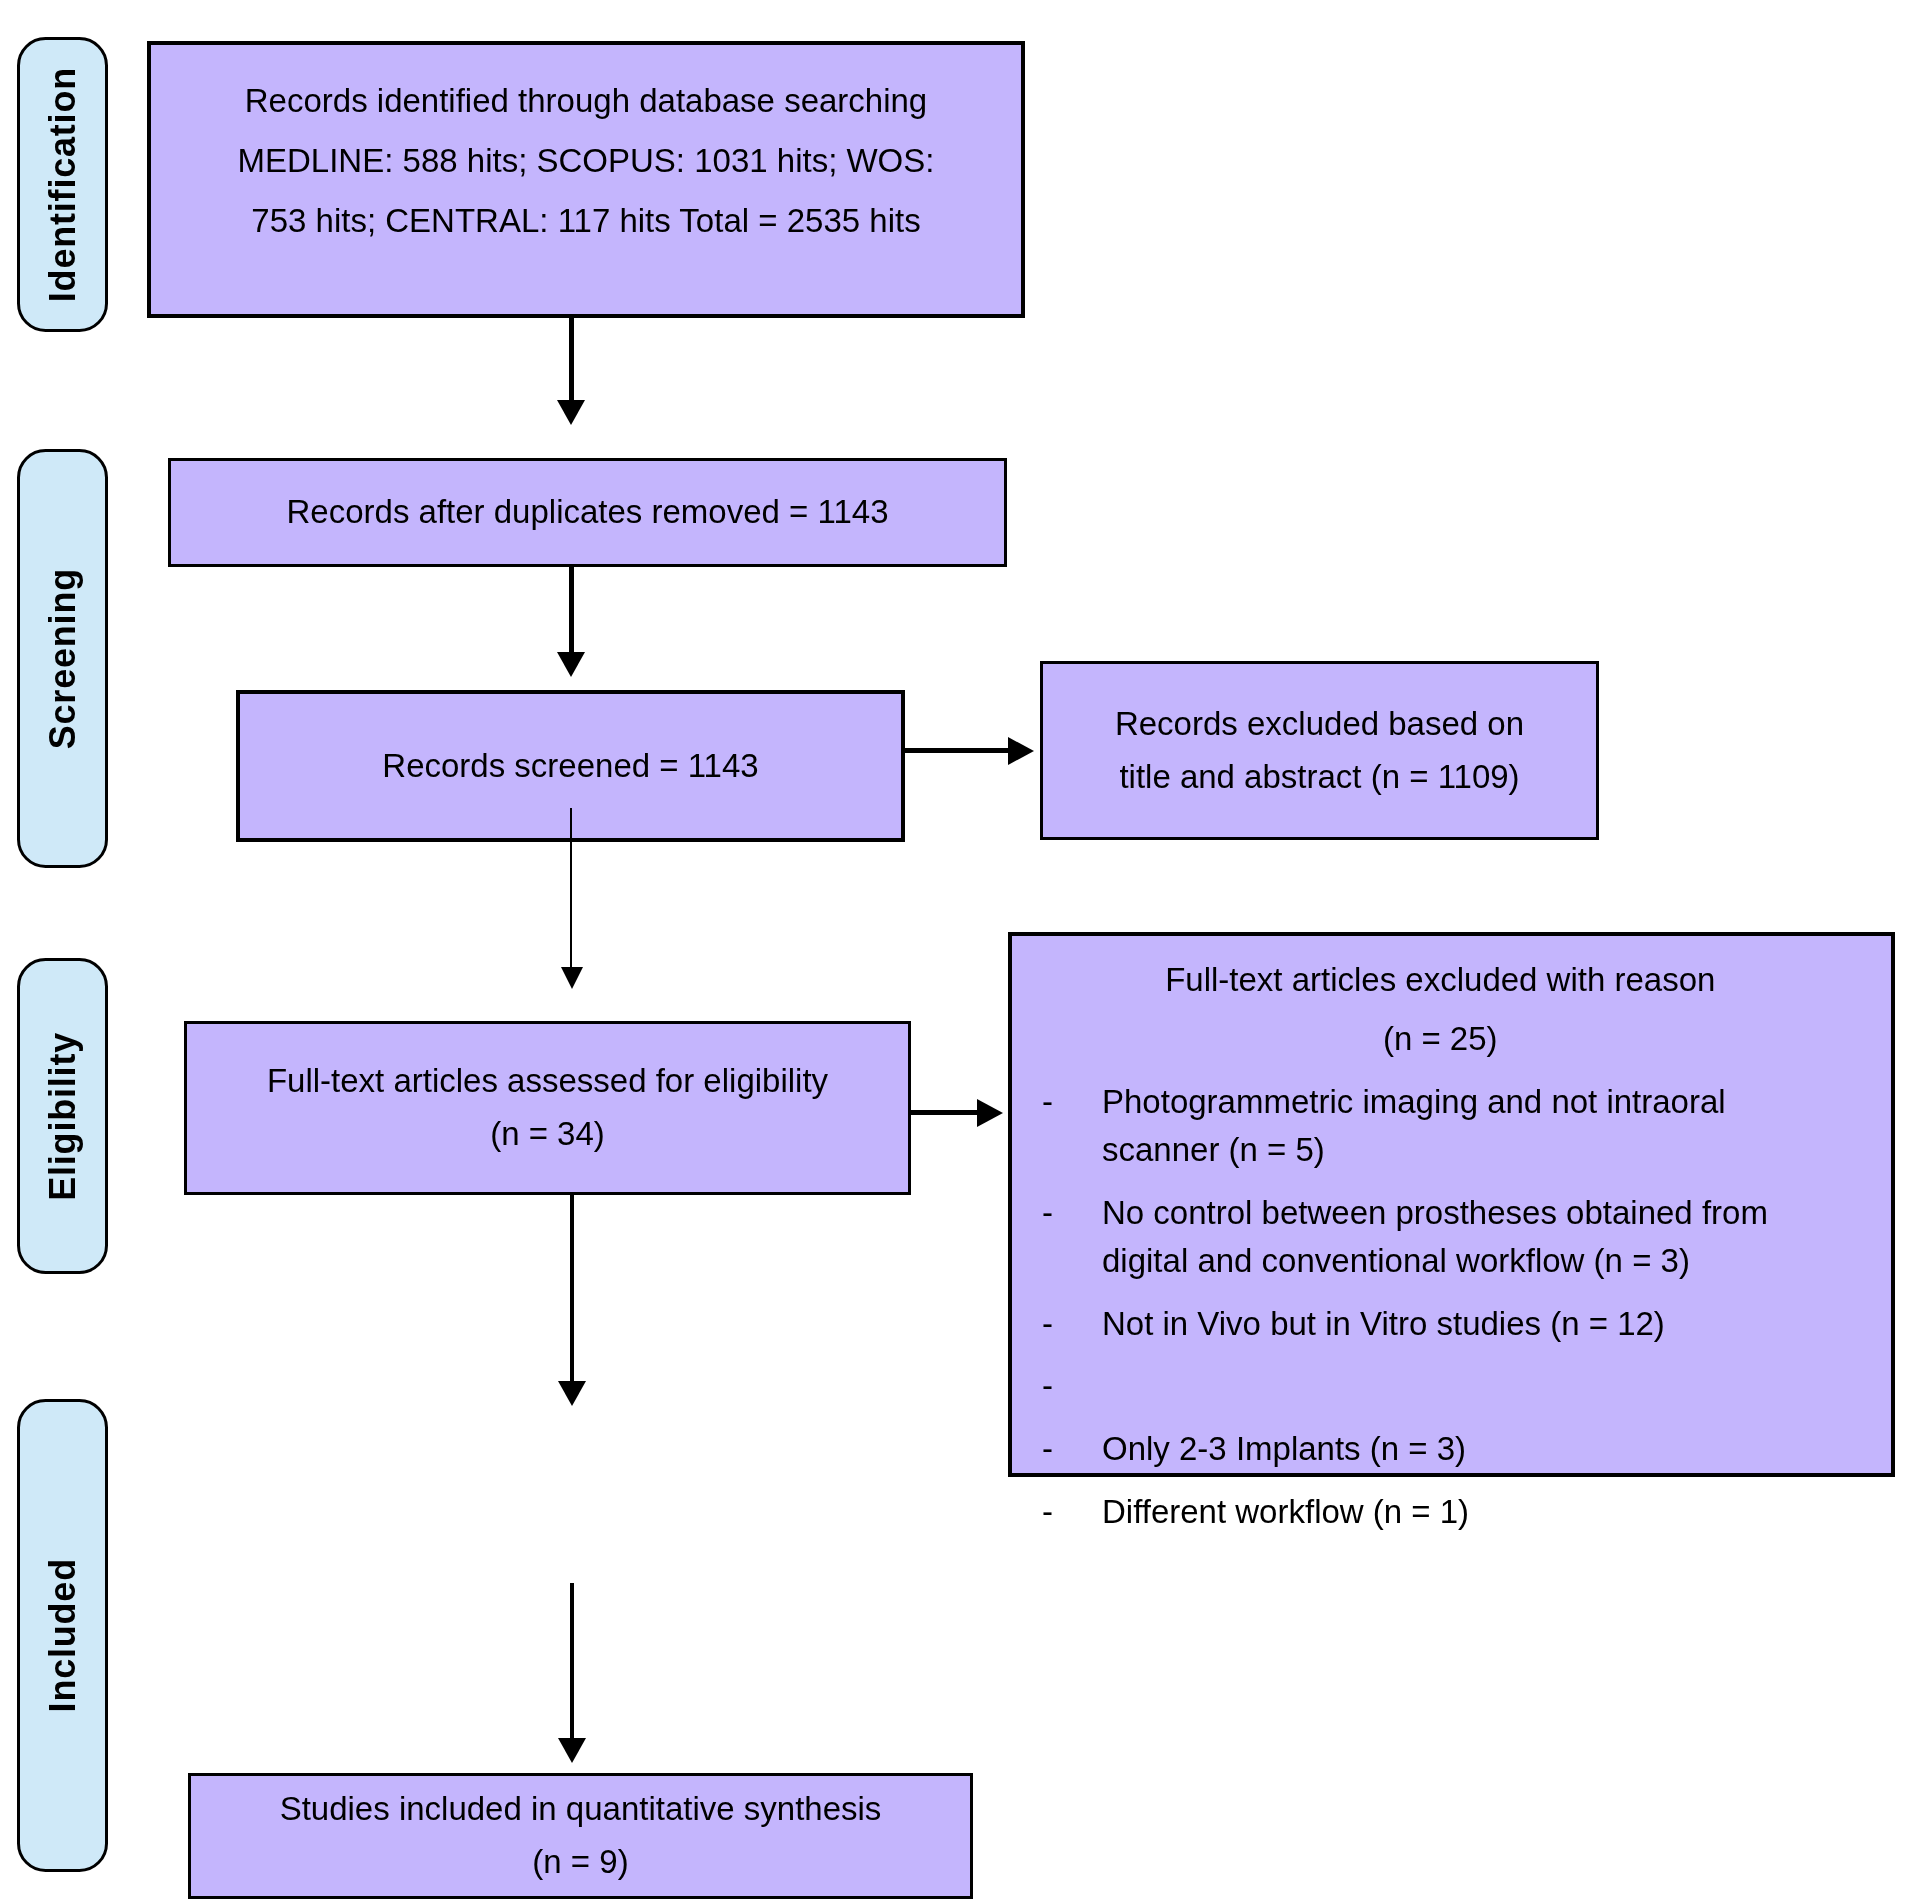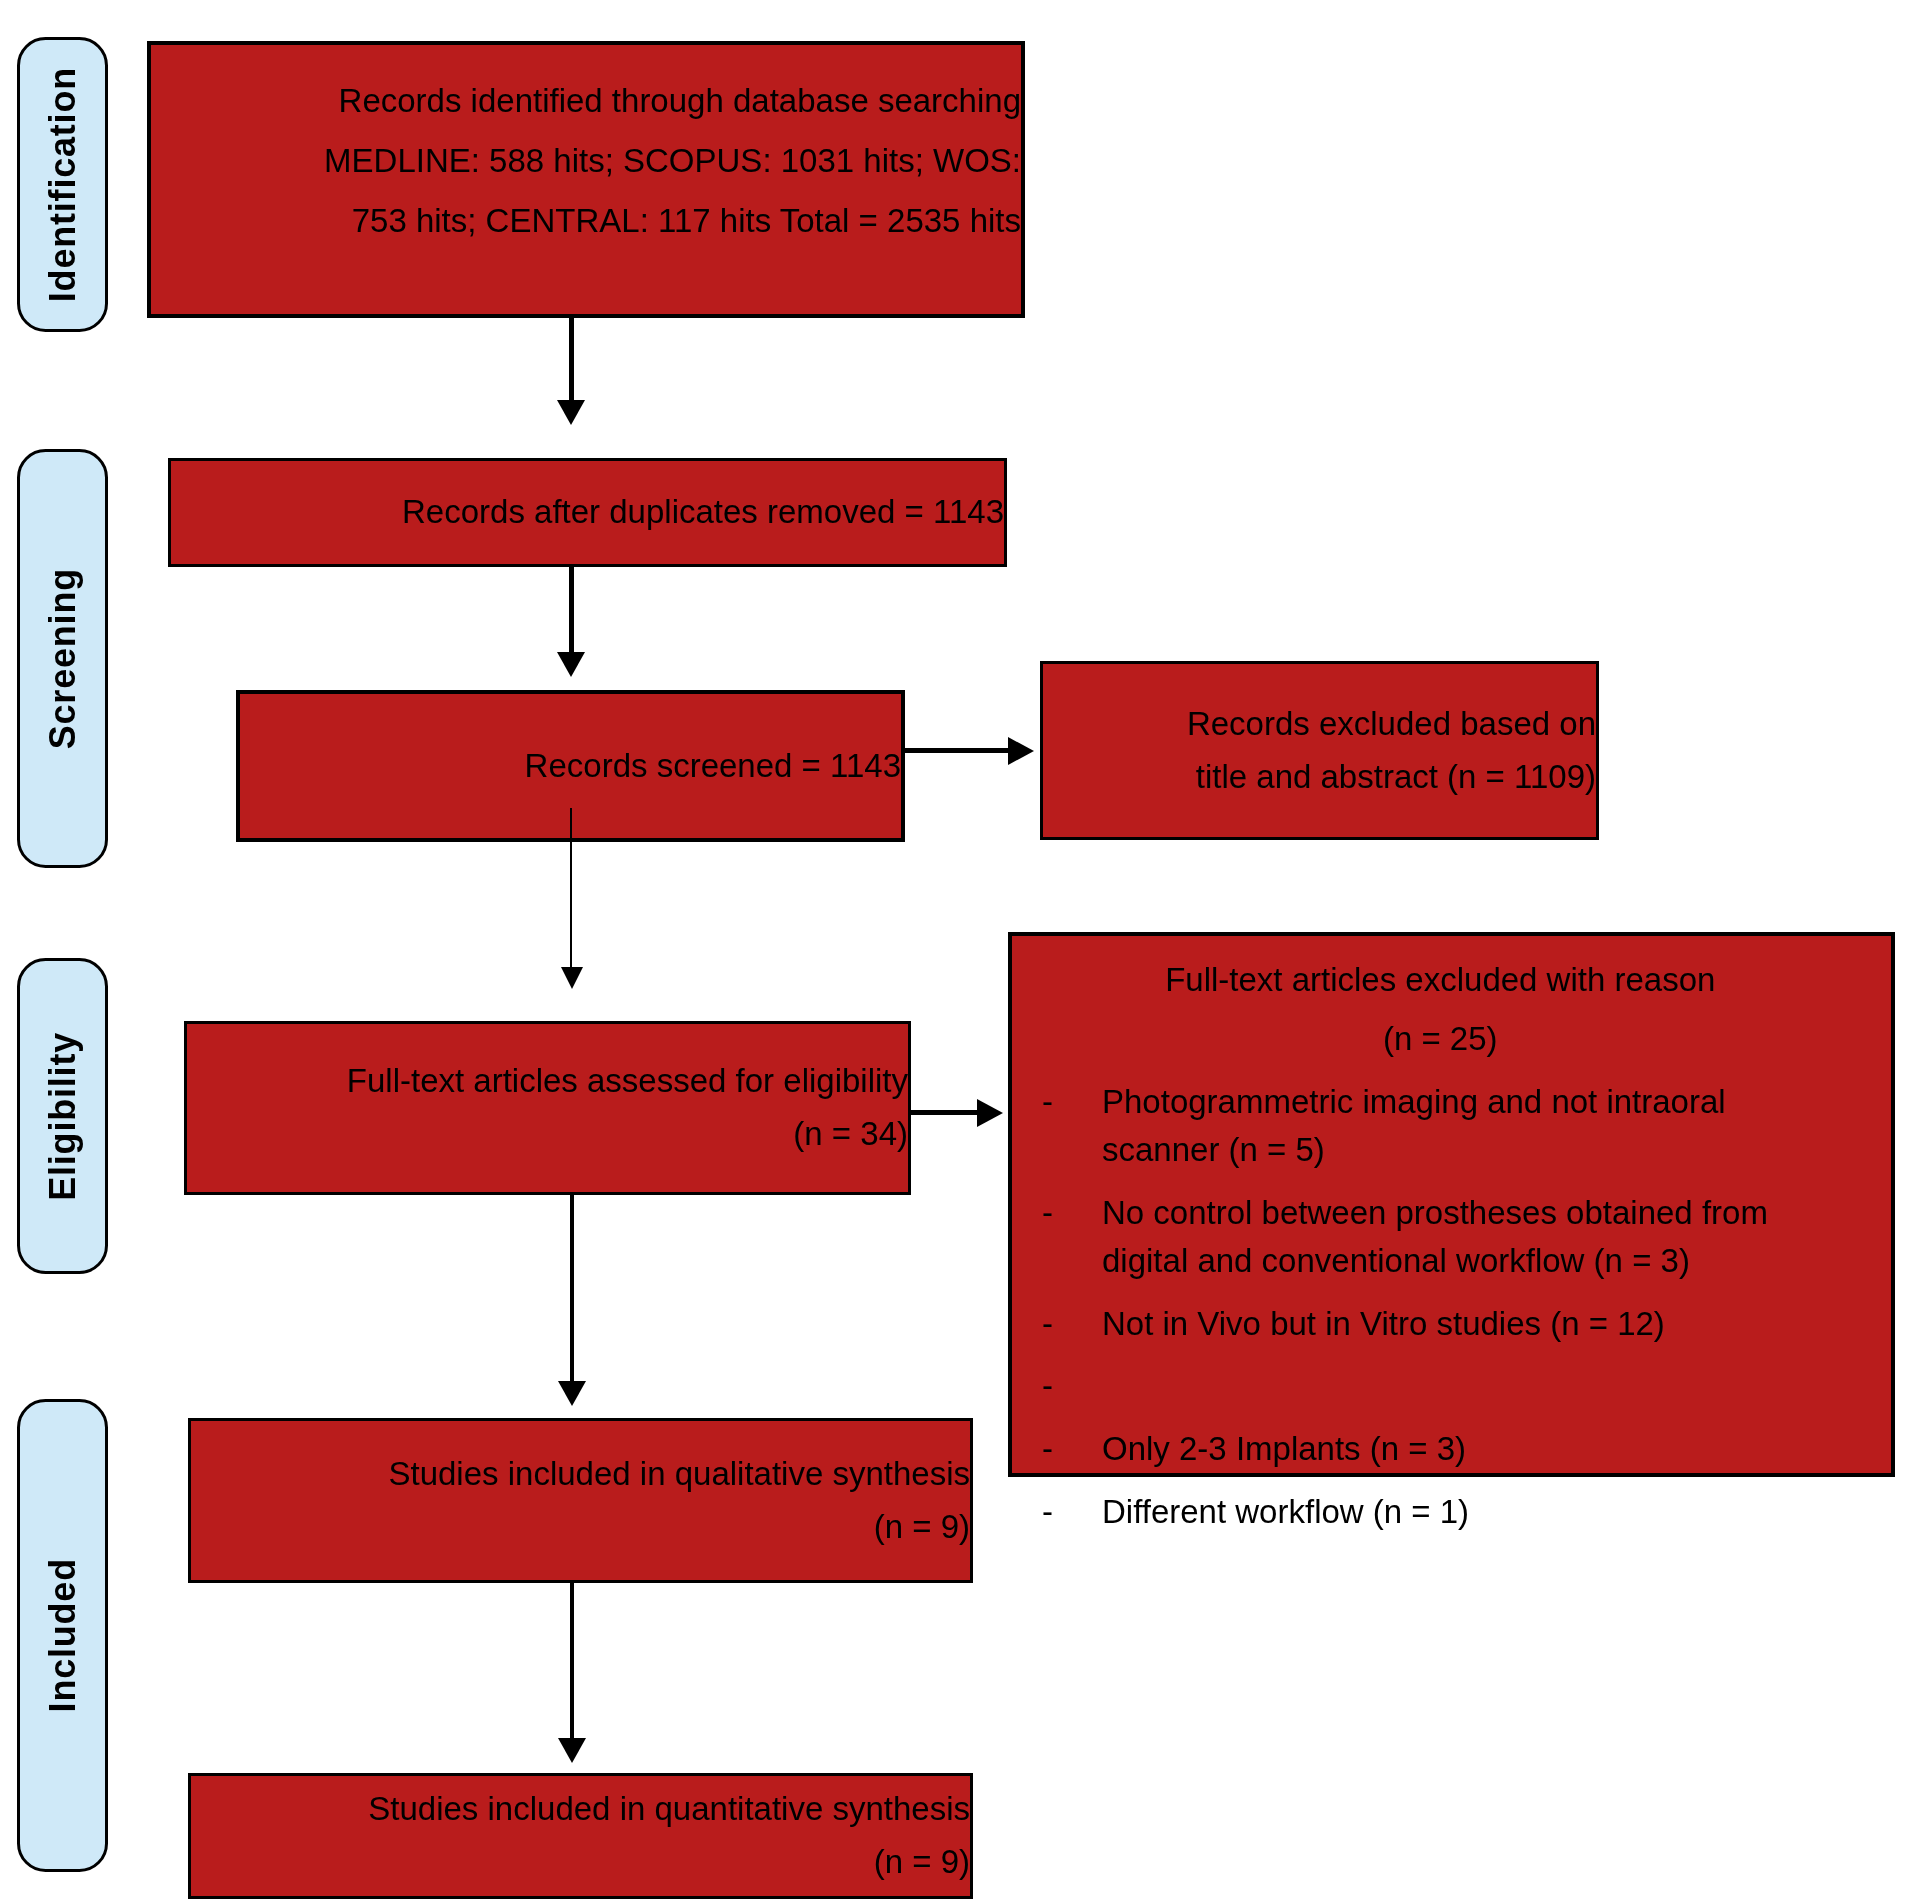--- a/index.html
+++ b/index.html
@@ -31,25 +31,25 @@
     font-weight: 700;
     font-size: 36px;
     letter-spacing: 0.8px;
     white-space: nowrap;
   }
 
   
   .flow-box {
     position: absolute;
     box-sizing: border-box;
-    background: #b91c1c;
+    background: #c4b5fd;
     border: 3.8px solid #000000;
     display: flex;
     flex-direction: column;
-    align-items: flex-end;
+    align-items: center;
     justify-content: center;
     text-align: center;
     font-size: 33px;
     line-height: 1.6;
   }
   .flow-box.thick { border-width: 4.5px; }
   .flow-box.top-align { justify-content: flex-start; padding-top: 25.6px; }
   #box-identified { line-height: 1.82; }
 
   
@@ -168,24 +168,20 @@
     </div>
     <div class="bullet">
       <span class="dash">-</span>
       <span class="btext"><span>Different workflow (n = 1)</span></span>
     </div>
   </div>
 
   <div class="stem-v" style="left:570px;top:1195px;width:3.8px;height:188px;"></div>
   <div class="head-down" style="left:558px;top:1381px;"></div>
 
-  <div class="flow-box" style="left:188px;top:1418px;width:785px;height:165px;">
-    <div><span>Studies included in qualitative synthesis</span></div>
-    <div><span>(n = 9)</span></div>
-  </div>
 
   <div class="stem-v" style="left:570px;top:1583px;width:3.8px;height:156px;"></div>
   <div class="head-down" style="left:558px;top:1738px;"></div>
 
   <div class="flow-box" style="left:188px;top:1773px;width:785px;height:126px;">
     <div><span>Studies included in quantitative synthesis</span></div>
     <div><span>(n = 9)</span></div>
   </div>
 
 </div>

